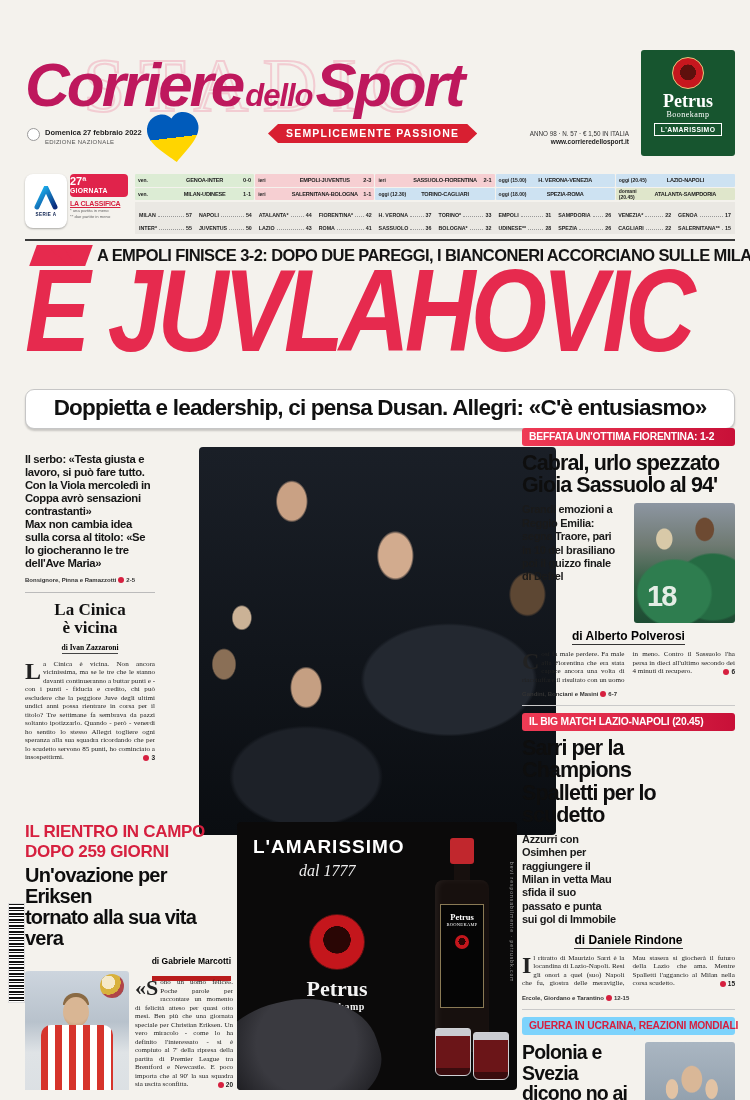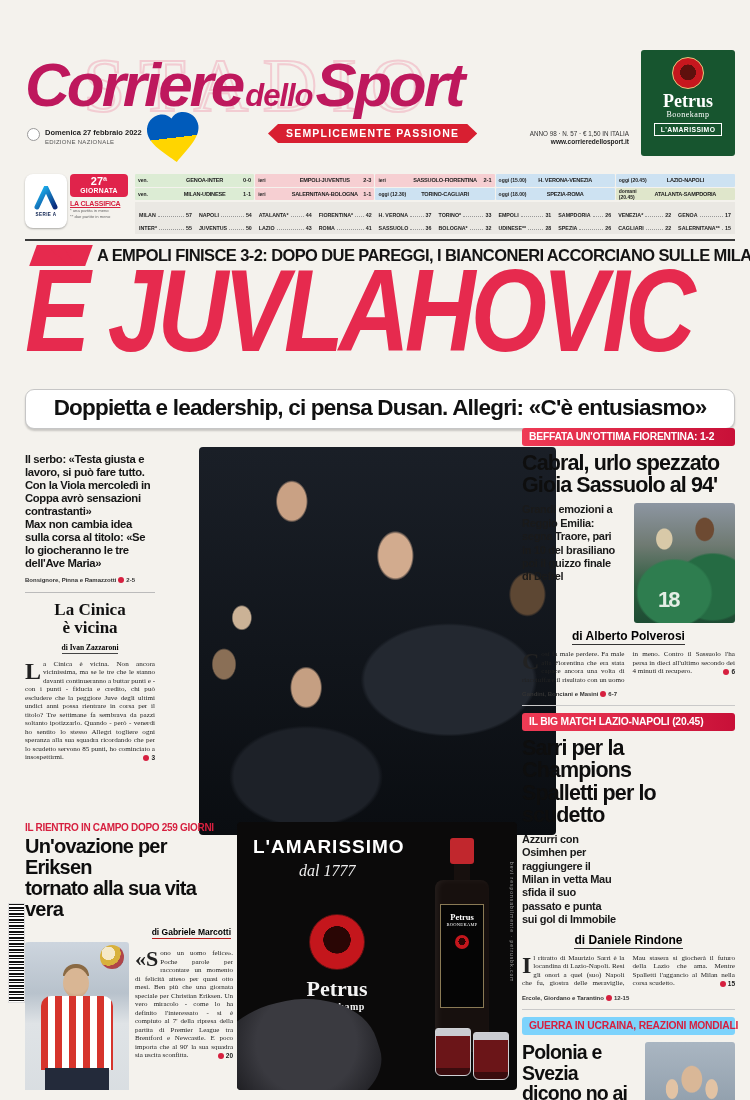--- a/index.html
+++ b/index.html
@@ -31,21 +31,21 @@
   .petrus-tag{margin-top:4px;border:1px solid #fff;color:#fff;font-size:6.8px;font-weight:bold;padding:2px 6px;letter-spacing:.4px;}
 
   
   .results{position:absolute;left:25px;top:174px;width:710px;height:60px;display:flex;gap:4px;}
   .badge{width:106px;flex:none;display:flex;gap:3px;}
   .seriea{width:42px;height:54px;background:#fff;border-radius:8px;box-shadow:0 1px 2px rgba(0,0,0,.3);
           display:flex;flex-direction:column;align-items:center;justify-content:center;gap:2px;}
   .seriea svg{width:26px;height:24px;}
   .seriea-label{font-size:4.6px;font-weight:bold;color:#0a1f4e;letter-spacing:.4px;}
   .badge-right{display:flex;flex-direction:column;width:58px;}
-  .round{background:#e0234b;border-radius:4px;color:#fff;text-align:center;padding:2px 0 3px;}
+  .round{background:#e0234b;border-radius:4px;color:#fff;text-align:left;padding:2px 0 3px;}
   .round-num{font-size:11px;font-weight:900;line-height:1;}
   .round-word{font-size:6.8px;font-weight:900;letter-spacing:.3px;}
   .classifica{color:#d6203f;font-size:7px;font-weight:900;text-decoration:underline;margin-top:3px;letter-spacing:-.2px;}
   .notes{font-size:4.2px;color:#666;line-height:1.4;margin-top:1px;}
   .res-right{flex:1;display:flex;flex-direction:column;gap:2px;}
   .fixtures{display:grid;grid-template-rows:repeat(2,1fr);grid-auto-flow:column;grid-auto-columns:1fr;gap:1px;height:26px;}
   .fx{display:flex;align-items:center;padding:0 3px;font-size:5.6px;font-weight:bold;color:#222;border-radius:1px;}
   .fx-day{width:32px;flex:none;font-size:5px;}
   .fx-match{flex:1;text-align:center;letter-spacing:-.2px;white-space:nowrap;}
   .fx-score{width:12px;text-align:right;}
@@ -103,21 +103,21 @@
   .sec-title{font-size:21.5px;font-weight:900;letter-spacing:-.9px;line-height:1.03;color:#0e0e0e;margin-top:6px;}
   .lead-row{display:flex;gap:18px;margin-top:7px;}
   .lead{font-size:11px;font-weight:bold;line-height:1.22;letter-spacing:-.3px;width:94px;flex:none;color:#1a1a1a;}
   .ph{flex:1;border-radius:3px;position:relative;overflow:hidden;}
   .ph-fior{height:120px;background:
       radial-gradient(16px 20px at 70% 22%, #6d4a32 55%, rgba(0,0,0,0) 62%),
       radial-gradient(14px 18px at 30% 30%, #d8c9a8 55%, rgba(0,0,0,0) 62%),
       radial-gradient(60px 54px at 40% 75%, #2e7d4f 60%, rgba(0,0,0,0) 64%),
       radial-gradient(60px 54px at 78% 70%, #256b43 60%, rgba(0,0,0,0) 64%),
       linear-gradient(180deg,#8d96a2 0%,#6f7a72 35%,#2c5c3e 70%,#1d4c33 100%);}
-  .num18{position:absolute;left:24px;bottom:10px;color:#eef4ee;font-weight:900;font-size:22px;letter-spacing:-2px;opacity:.95;}
+  .num18{position:absolute;left:13px;bottom:10px;color:#eef4ee;font-weight:900;font-size:29px;letter-spacing:-2px;opacity:.95;}
   .author-line{text-align:center;font-size:12px;font-weight:bold;margin:6px auto 5px;border-bottom:1px solid #333;
                width:fit-content;padding-bottom:1px;}
   .two-col{columns:2;column-gap:8px;}
   .div{border-top:1px solid #c9c9c9;margin:8px 0 7px;}
   .ph-coach{height:92px;background:
       radial-gradient(13px 16px at 30% 26%, #d9b293 55%, rgba(0,0,0,0) 64%),
       radial-gradient(13px 16px at 72% 22%, #e3c3a4 55%, rgba(0,0,0,0) 64%),
       radial-gradient(40px 44px at 28% 75%, #3c4styleless656 0, rgba(0,0,0,0) 0),
       radial-gradient(46px 50px at 30% 80%, #2c3442 60%, rgba(0,0,0,0) 64%),
       radial-gradient(46px 50px at 74% 78%, #39414f 60%, rgba(0,0,0,0) 64%),
@@ -127,24 +127,24 @@
   .uk-title{font-size:19.5px;font-weight:900;letter-spacing:-.8px;line-height:1.06;color:#0e0e0e;flex:1;}
   .ph-abra{width:90px;height:98px;flex:none;border-radius:3px;background:
       radial-gradient(17px 22px at 52% 38%, #d9b797 58%, rgba(0,0,0,0) 64%),
       radial-gradient(10px 16px at 30% 48%, #e2c3a4 58%, rgba(0,0,0,0) 66%),
       radial-gradient(10px 16px at 74% 48%, #e2c3a4 58%, rgba(0,0,0,0) 66%),
       radial-gradient(34px 30px at 52% 86%, #3a4553 60%, rgba(0,0,0,0) 66%),
       linear-gradient(180deg,#aab6c2 0%,#93a1ae 60%,#7e8a97 100%);}
 
   
   .eriksen{position:absolute;left:25px;top:822px;width:208px;height:268px;overflow:hidden;}
-  .erik-tag{color:#d6203f;font-weight:900;font-size:10px;letter-spacing:-.3px;}
+  .erik-tag{color:#d6203f;font-weight:900;font-size:17px;letter-spacing:-.3px;}
   .erik-title{font-size:20px;font-weight:900;letter-spacing:-.8px;line-height:1.05;color:#0e0e0e;margin-top:3px;}
   .erik-author{text-align:right;font-size:8.5px;font-weight:bold;margin:7px 2px 5px;}
-  .erik-author span{border-bottom:1px solid #b91c1c;padding-bottom:1px;}
+  .erik-author span{border-bottom:5px solid #b91c1c;padding-bottom:10px;}
   .erik-row{display:flex;gap:6px;}
   .ph-erik{width:104px;height:170px;flex:none;border-radius:3px;position:relative;overflow:hidden;
       background:linear-gradient(180deg,#cdd5de 0%,#b8c2cc 30%,#dfe3e6 48%,#d7dce0 100%);}
   .e-head{position:absolute;left:38px;top:26px;width:26px;height:30px;border-radius:50%;
       background:radial-gradient(circle at 50% 40%, #d9b694 60%, #b98f6b 100%);}
   .e-hair{position:absolute;left:38px;top:22px;width:26px;height:12px;border-radius:12px 12px 0 0;background:#8a6a44;}
   .e-torso{position:absolute;left:16px;top:54px;width:72px;height:74px;border-radius:10px 10px 0 0;
       background:repeating-linear-gradient(90deg,#d6342c 0 7px,#fff 7px 14px);}
   .e-shorts{position:absolute;left:20px;top:126px;width:64px;height:44px;background:#232a3a;border-radius:0 0 6px 6px;}
   .ball{position:absolute;right:5px;top:3px;width:24px;height:24px;border-radius:50%;

